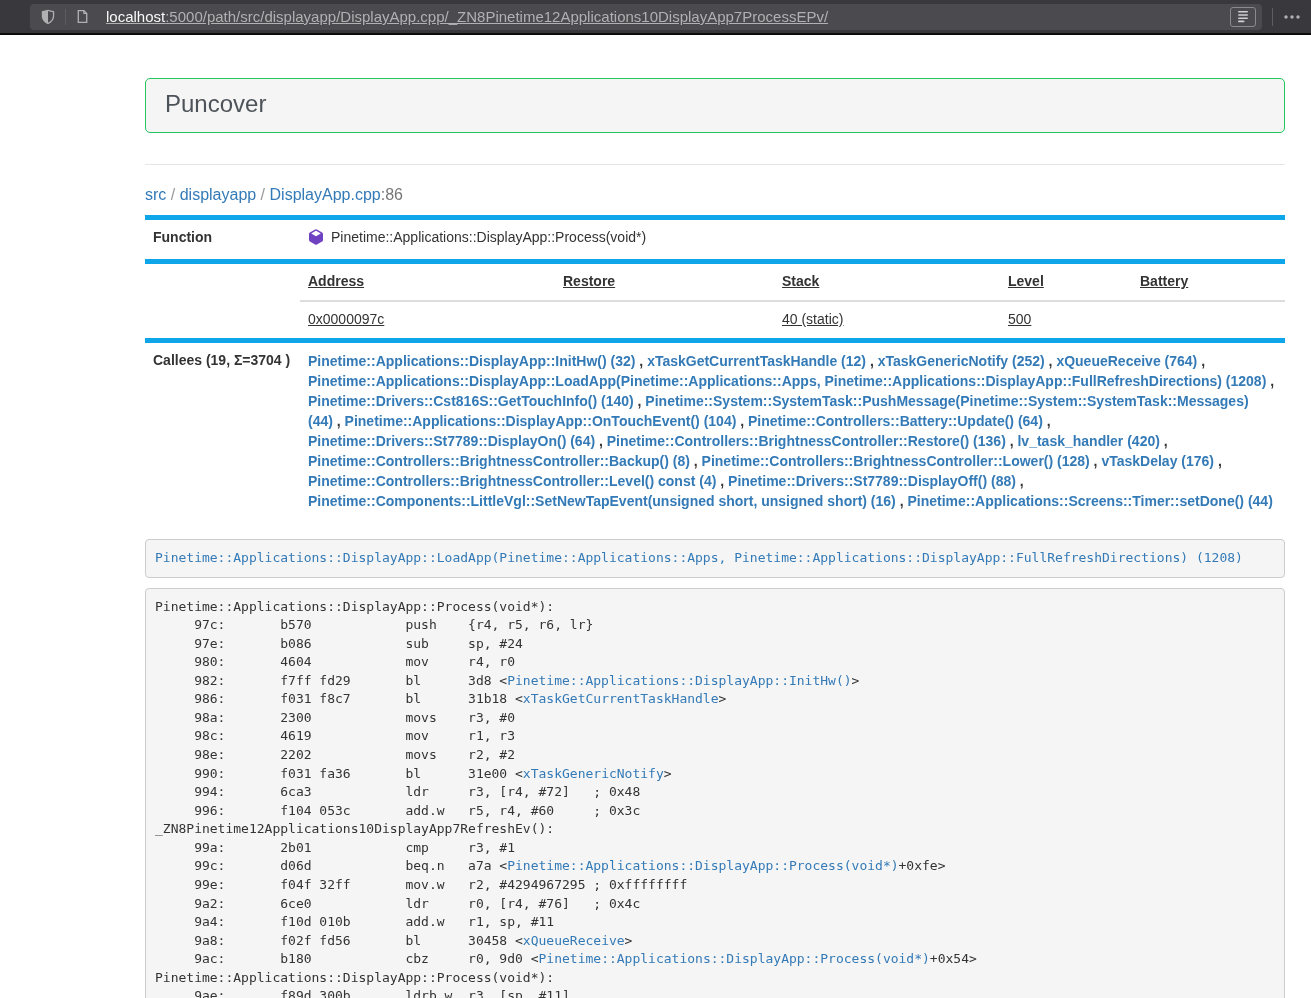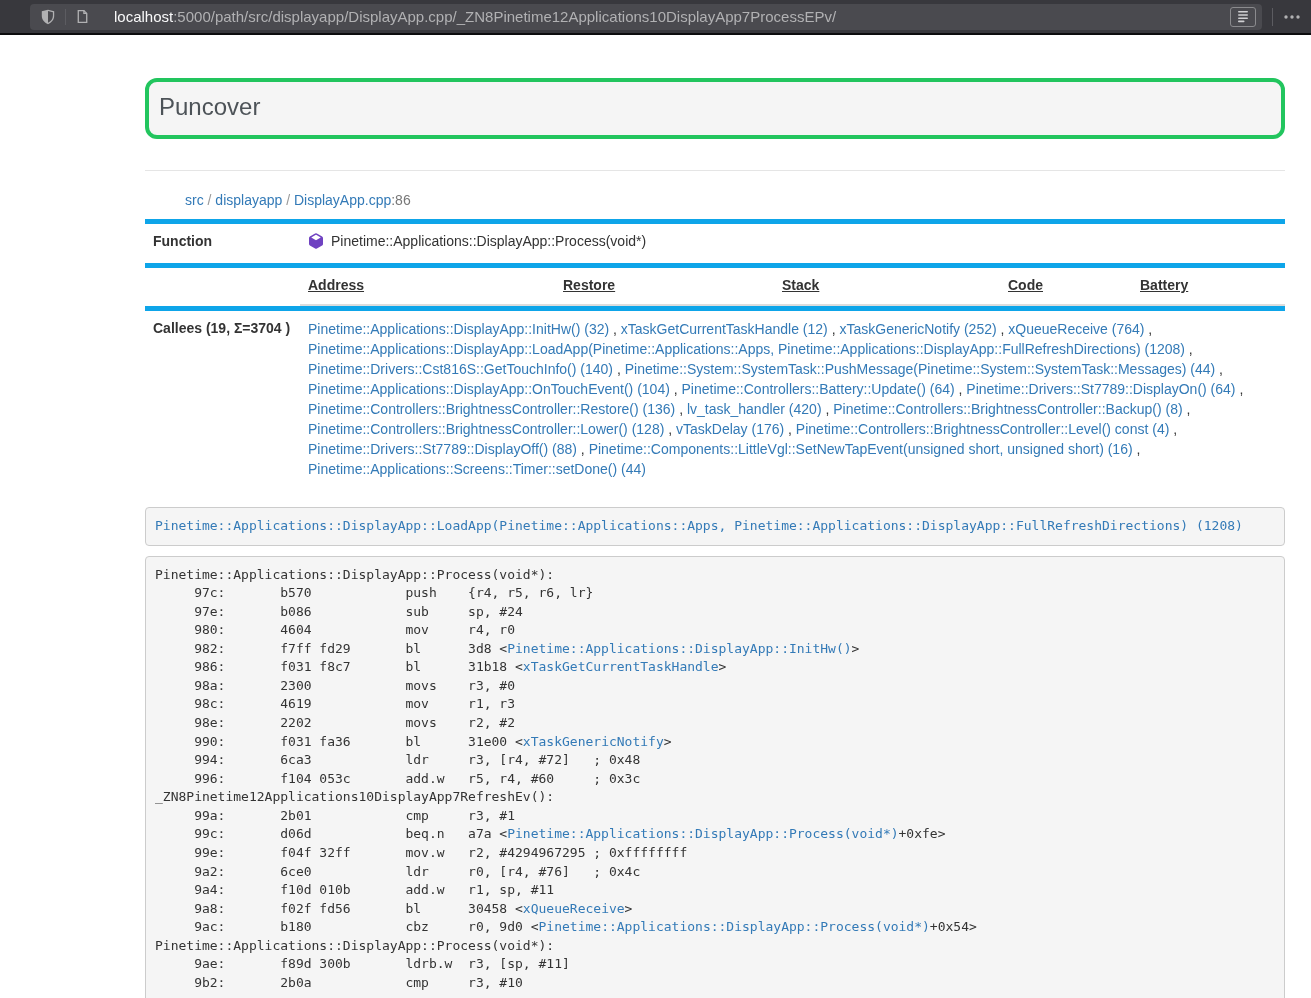--- a/index.html
+++ b/index.html
@@ -4,50 +4,50 @@
 <style>
   * { margin:0; padding:0; box-sizing:border-box; }
   html,body { width:1311px; height:998px; }
   body { background:#fff; font-family:"Liberation Sans",sans-serif; overflow:hidden; }
 
   
   .chrome { height:35px; background:#38383d; border-bottom:2px solid #0c0c0d; display:flex; align-items:center; padding:0 10px 0 30px; }
   .urlbar { flex:1; height:26px; background:#4a4a4f; border-radius:4px; display:flex; align-items:center; padding:0 6px 0 10px; min-width:0; }
   .ic { display:inline-flex; align-items:center; justify-content:center; flex:0 0 auto; }
   .urlbar .vsep { width:1px; height:16px; background:#5c5c61; margin:0 9px; flex:0 0 auto; }
-  .url-text { font-size:15px; color:#b1b1b3; margin-left:24px; white-space:nowrap; overflow:hidden; flex:1; }
+  .url-text { font-size:15px; color:#b1b1b3; margin-left:16px; white-space:nowrap; overflow:hidden; flex:1;text-decoration:underline; }
   .url-text .host { color:#f9f9fa; }
   .reader-btn { flex:0 0 auto; width:26px; height:20px; border:1px solid #8b8b8e; border-radius:3px; display:flex; align-items:center; justify-content:center; margin-left:8px; background:#4a4a4f; }
   .chrome-sep { width:1px; height:18px; background:#5c5c61; margin:0 10px; }
 
   
   .content { padding:43px 0 0 145px; }
   .main { width:1140px; color:#333; font-size:14px; }
-  .well { background:#f5f5f5; border:4px solid #22c55e; border-radius:12px; padding:11px 10px 14px; margin-bottom:31px; }
+  .well { background:#f5f5f5; border:1px solid #22c55e; border-radius:5px; padding:11px 19px 14px; margin-bottom:31px; }
   .well .title { font-size:24px; color:#4d5358; }
   hr { border:0; border-top:1px solid #e5e5e5; }
   a { color:#337ab7; text-decoration:none; cursor:pointer; }
-  .breadcrumb { padding:21px 0 11px; font-size:14px;margin-left:40px; }
+  .breadcrumb { padding:21px 0 11px; font-size:16px; }
   .bc-sep { color:#999; }
   .bc-suffix { color:#777; }
 
   table { border-collapse:collapse; }
   .main-table { width:100%; margin-bottom:20px; }
   .main-table > tbody > tr > th,
   .main-table > tbody > tr > td { border-top:5px solid #0ea5e9; padding:8px; text-align:left; vertical-align:top; font-size:14px; line-height:1.42857; }
   .main-table > tbody > tr > th { width:155px; font-weight:bold; white-space:nowrap; }
   .no-pad { padding:0 !important; }
   .stats-table { width:100%;text-decoration:underline; }
   .stats-table th { border-bottom:2px solid #ddd; font-weight:bold; }
   .stats-table th, .stats-table td { padding:8px; text-align:left; font-size:14px; line-height:1.42857; vertical-align:top; }
   .stats-table th:nth-child(1), .stats-table td:nth-child(1) { width:255px; }
   .stats-table th:nth-child(2), .stats-table td:nth-child(2) { width:219px; }
   .stats-table th:nth-child(3), .stats-table td:nth-child(3) { width:226px; }
   .stats-table th:nth-child(4), .stats-table td:nth-child(4) { width:132px; }
-  #callees-cell { line-height:20px; }
+  #callees-cell { line-height:20px;font-weight:bold; }
   .pkg { display:inline-block; vertical-align:-3px; margin-right:7px; }
 
   pre { padding:9px; margin:0 0 10px; font-size:13px; line-height:1.42857; color:#333;
         background:#f5f5f5; border:1px solid #ccc; border-radius:4px;
         font-family:"DejaVu Sans Mono","Liberation Mono",monospace; white-space:pre; overflow:hidden; }
 </style>
 </head>
 <body>
 
 <div class="chrome">
@@ -109,22 +109,29 @@
         </tr>
         <tr>
           <th></th>
           <td class="no-pad">
             <table class="stats-table" id="stats-table">
                 <tbody>
                   <tr>
                     <th>Address</th>
                     <th>Restore</th>
                     <th>Stack</th>
-                    <th>Code</th>
+                    <th>Level</th>
                     <th>Battery</th>
+                  </tr>
+                  <tr>
+                    <td>0x0000097c</td>
+                    <td></td>
+                    <td>40 (static)</td>
+                    <td>500</td>
+                    <td></td>
                   </tr>
                 </tbody>
               </table>
           </td>
         </tr>
         <tr>
           <th>Callees (19, Σ=3704 )</th>
           <td id="callees-cell"><a href="#">Pinetime::Applications::DisplayApp::InitHw() (32)</a> , <a href="#">xTaskGetCurrentTaskHandle (12)</a> , <a href="#">xTaskGenericNotify (252)</a> , <a href="#">xQueueReceive (764)</a> , <a href="#">Pinetime::Applications::DisplayApp::LoadApp(Pinetime::Applications::Apps, Pinetime::Applications::DisplayApp::FullRefreshDirections) (1208)</a> , <a href="#">Pinetime::Drivers::Cst816S::GetTouchInfo() (140)</a> , <a href="#">Pinetime::System::SystemTask::PushMessage(Pinetime::System::SystemTask::Messages) (44)</a> , <a href="#">Pinetime::Applications::DisplayApp::OnTouchEvent() (104)</a> , <a href="#">Pinetime::Controllers::Battery::Update() (64)</a> , <a href="#">Pinetime::Drivers::St7789::DisplayOn() (64)</a> , <a href="#">Pinetime::Controllers::BrightnessController::Restore() (136)</a> , <a href="#">lv_task_handler (420)</a> , <a href="#">Pinetime::Controllers::BrightnessController::Backup() (8)</a> , <a href="#">Pinetime::Controllers::BrightnessController::Lower() (128)</a> , <a href="#">vTaskDelay (176)</a> , <a href="#">Pinetime::Controllers::BrightnessController::Level() const (4)</a> , <a href="#">Pinetime::Drivers::St7789::DisplayOff() (88)</a> , <a href="#">Pinetime::Components::LittleVgl::SetNewTapEvent(unsigned short, unsigned short) (16)</a> , <a href="#">Pinetime::Applications::Screens::Timer::setDone() (44)</a></td>
         </tr>
       </tbody>

